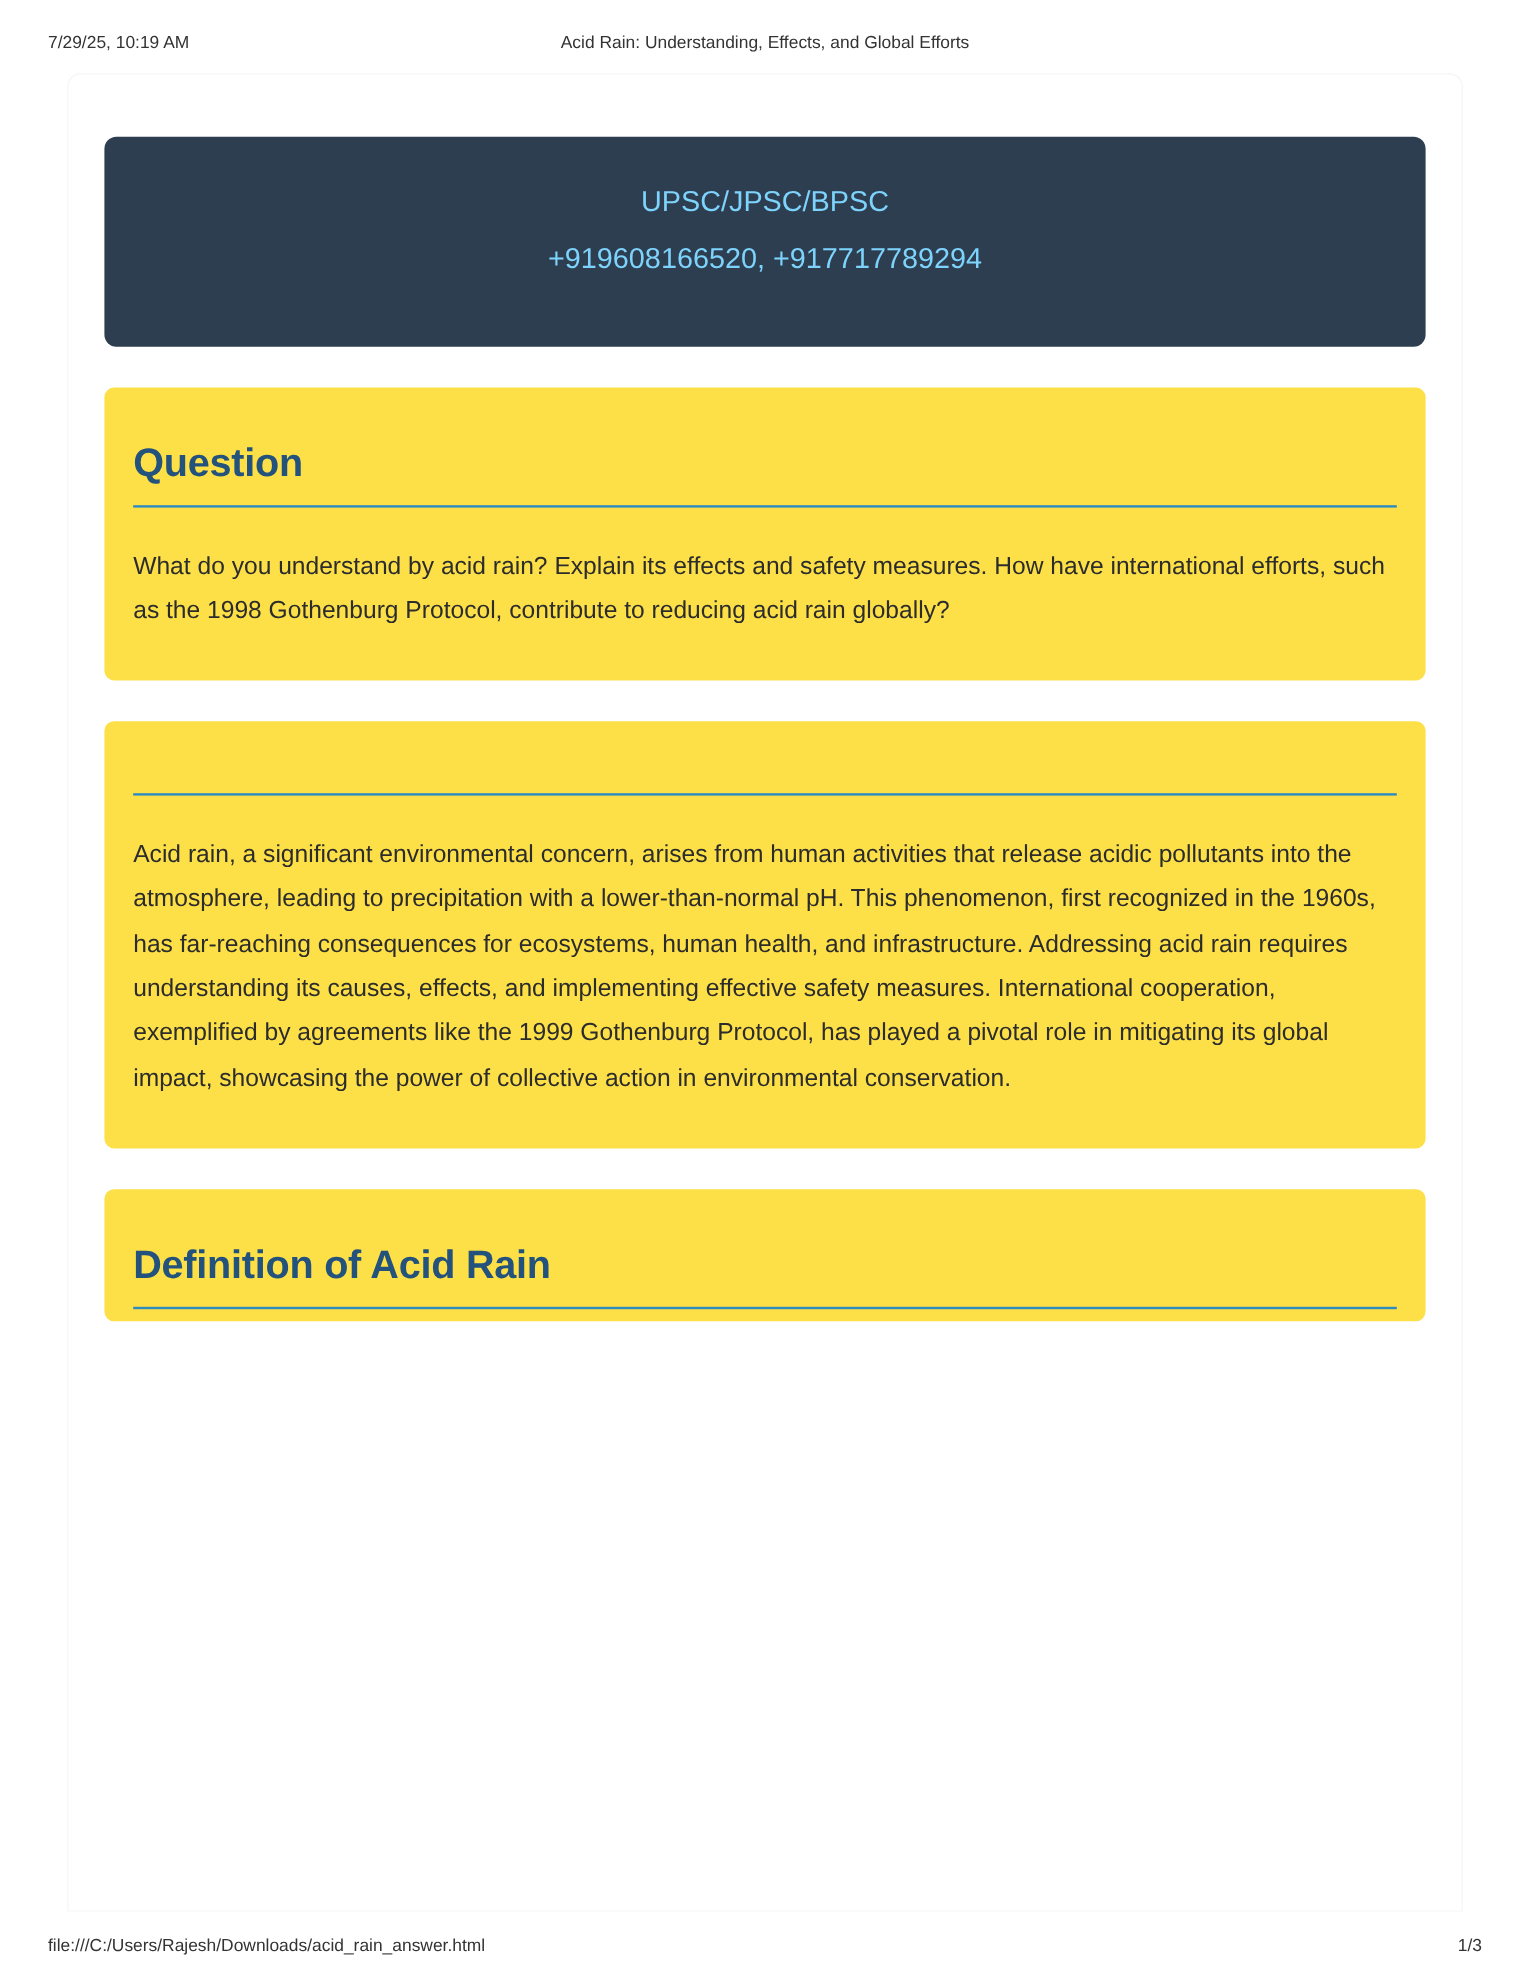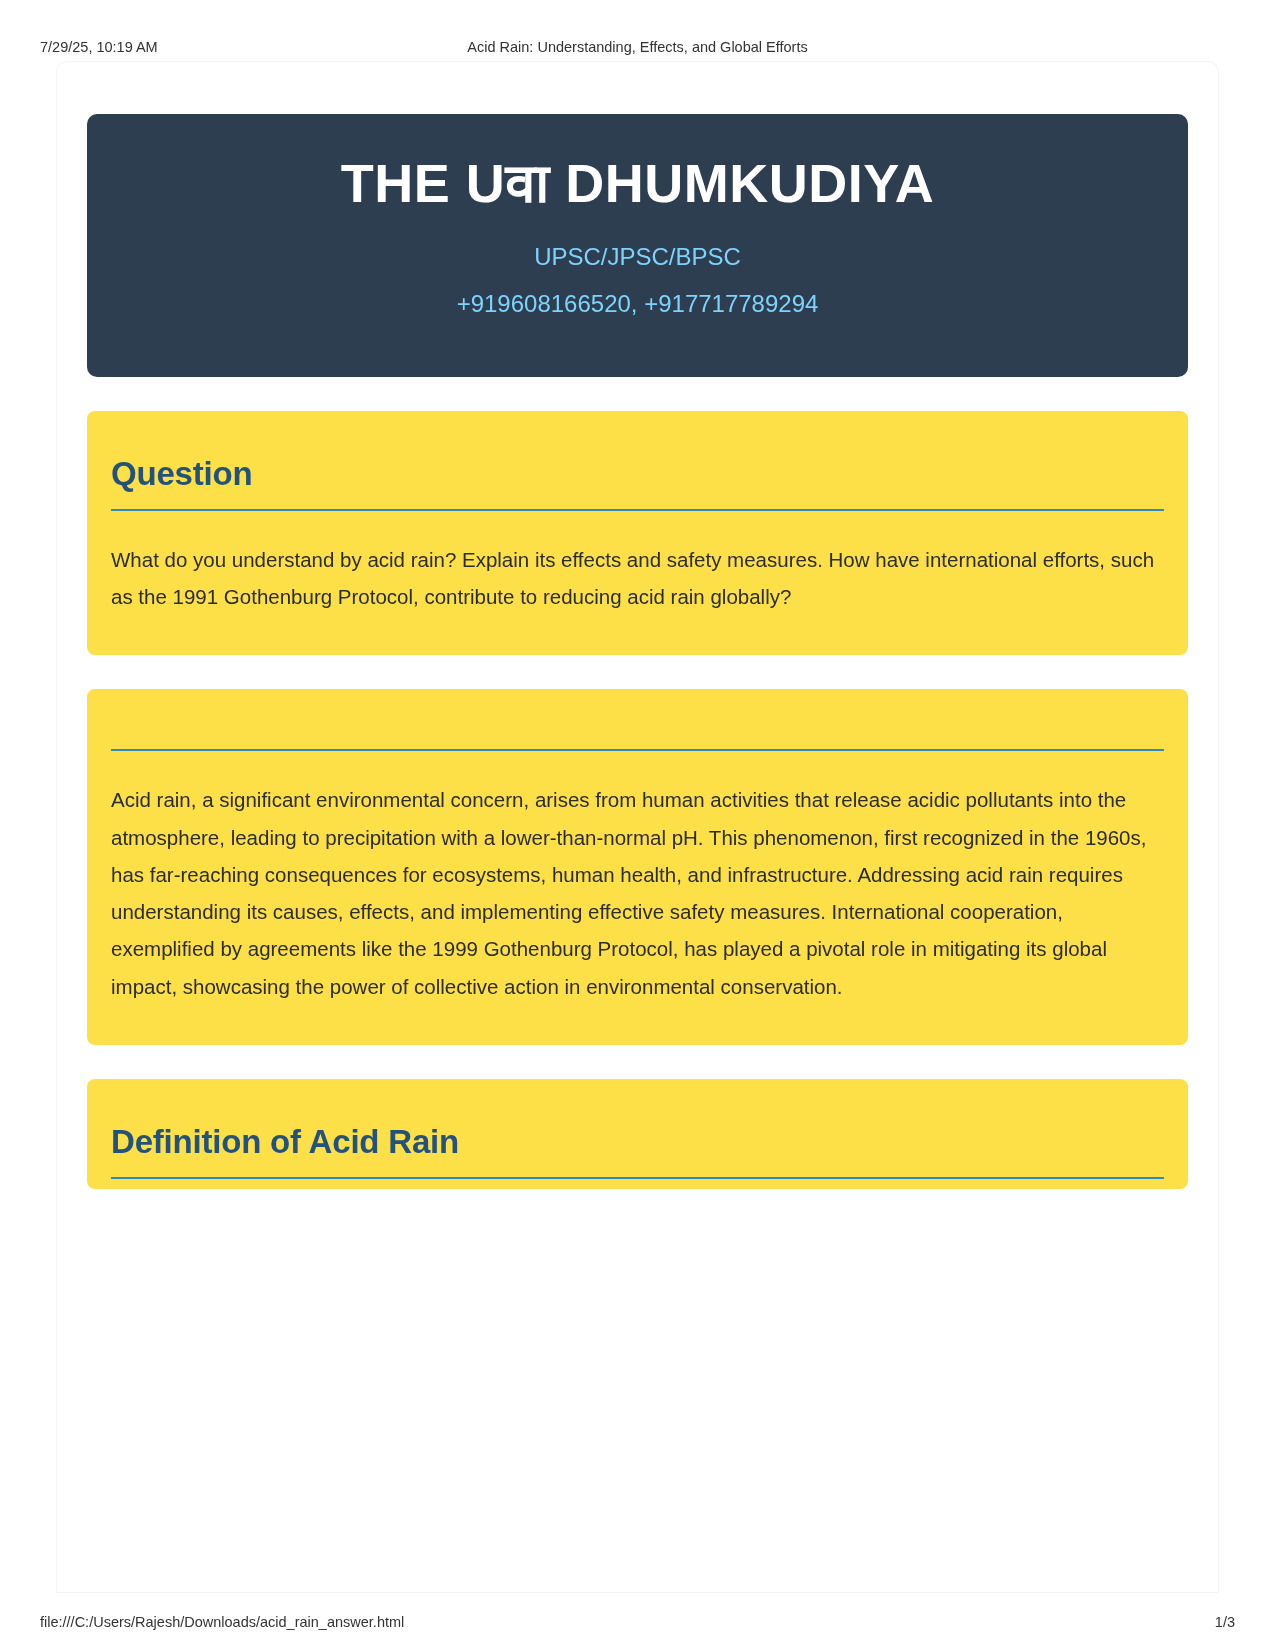--- a/index.html
+++ b/index.html
@@ -12,21 +12,21 @@
     height: 1650px;
     font-family: "Liberation Sans", sans-serif;
     color: #222;
     position: relative;
     overflow: hidden;
   }
 
   
   .print-header {
     position: absolute;
-    top: 16px;
+    top: 5px;
     left: 0;
     right: 0;
     height: 62px;
     display: flex;
     align-items: center;
     font-size: 14.5px;
     color: #333;
   }
   .print-header .ph-left {
     position: absolute;
@@ -135,29 +135,28 @@
 
 <div class="print-header">
   <div class="ph-left">7/29/25, 10:19 AM</div>
   <div class="ph-center">Acid Rain: Understanding, Effects, and Global Efforts</div>
 </div>
 
 <div class="sheet">
   <div class="sheet-inner">
 
     <div class="banner">
-      <div class="banner-title">THE Uवा DHUMKUDIYA</div>
       <div class="banner-line">UPSC/JPSC/BPSC</div>
       <div class="banner-line">+919608166520, +917717789294</div>
     </div>
 
     <div class="card">
       <h2>Question</h2>
       <div class="rule"></div>
-      <p>What do you understand by acid rain? Explain its effects and safety measures. How have international efforts, such as the 1991 Gothenburg Protocol, contribute to reducing acid rain globally?</p>
+      <p>What do you understand by acid rain? Explain its effects and safety measures. How have international efforts, such as the 1998 Gothenburg Protocol, contribute to reducing acid rain globally?</p>
     </div>
 
     <div class="card">
       <div class="rule"></div>
       <p>Acid rain, a significant environmental concern, arises from human activities that release acidic pollutants into the atmosphere, leading to precipitation with a lower-than-normal pH. This phenomenon, first recognized in the 1960s, has far-reaching consequences for ecosystems, human health, and infrastructure. Addressing acid rain requires understanding its causes, effects, and implementing effective safety measures. International cooperation, exemplified by agreements like the 1999 Gothenburg Protocol, has played a pivotal role in mitigating its global impact, showcasing the power of collective action in environmental conservation.</p>
     </div>
 
     <div class="card partial">
       <h2>Definition of Acid Rain</h2>
       <div class="rule"></div>

